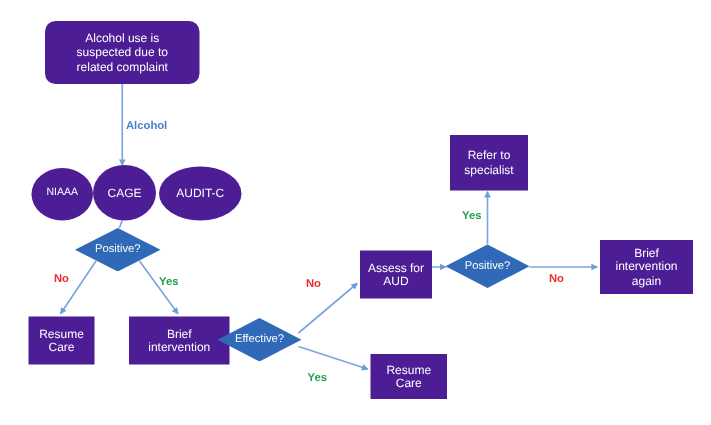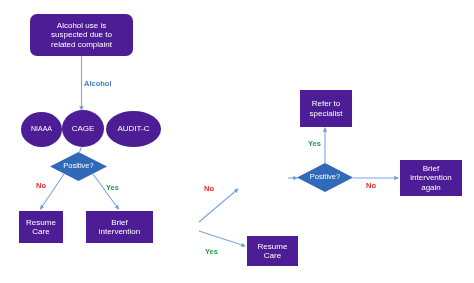--- a/index.html
+++ b/index.html
@@ -143,26 +143,34 @@
   <div class="node rect" style="left:19px; top:211px; width:44px; height:32px; font-size:8px;">
     <span>Resume
 Care</span>
   </div>
 
   <div class="node rect" style="left:86px; top:211px; width:67px; height:32px; font-size:8px;">
     <span>Brief
 intervention</span>
   </div>
 
+  <div class="diamond" style="left:145px; top:212px; width:56px; height:29px; font-size:7.5px;">
+    <div class="shape"></div>
+    <span>Effective?</span>
+  </div>
 
   <div class="node rect" style="left:247px; top:236px; width:51px; height:30px; font-size:8px;">
     <span>Resume
 Care</span>
   </div>
 
+  <div class="node rect" style="left:240px; top:167px; width:48px; height:32px; font-size:8px;">
+    <span>Assess for
+AUD</span>
+  </div>
 
   <div class="diamond" style="left:297px; top:163px; width:56px; height:29px; font-size:7.5px;">
     <div class="shape"></div>
     <span>Positive?</span>
   </div>
 
   <div class="node rect" style="left:300px; top:90px; width:52px; height:37px; font-size:8px;">
     <span>Refer to
 specialist</span>
   </div>

